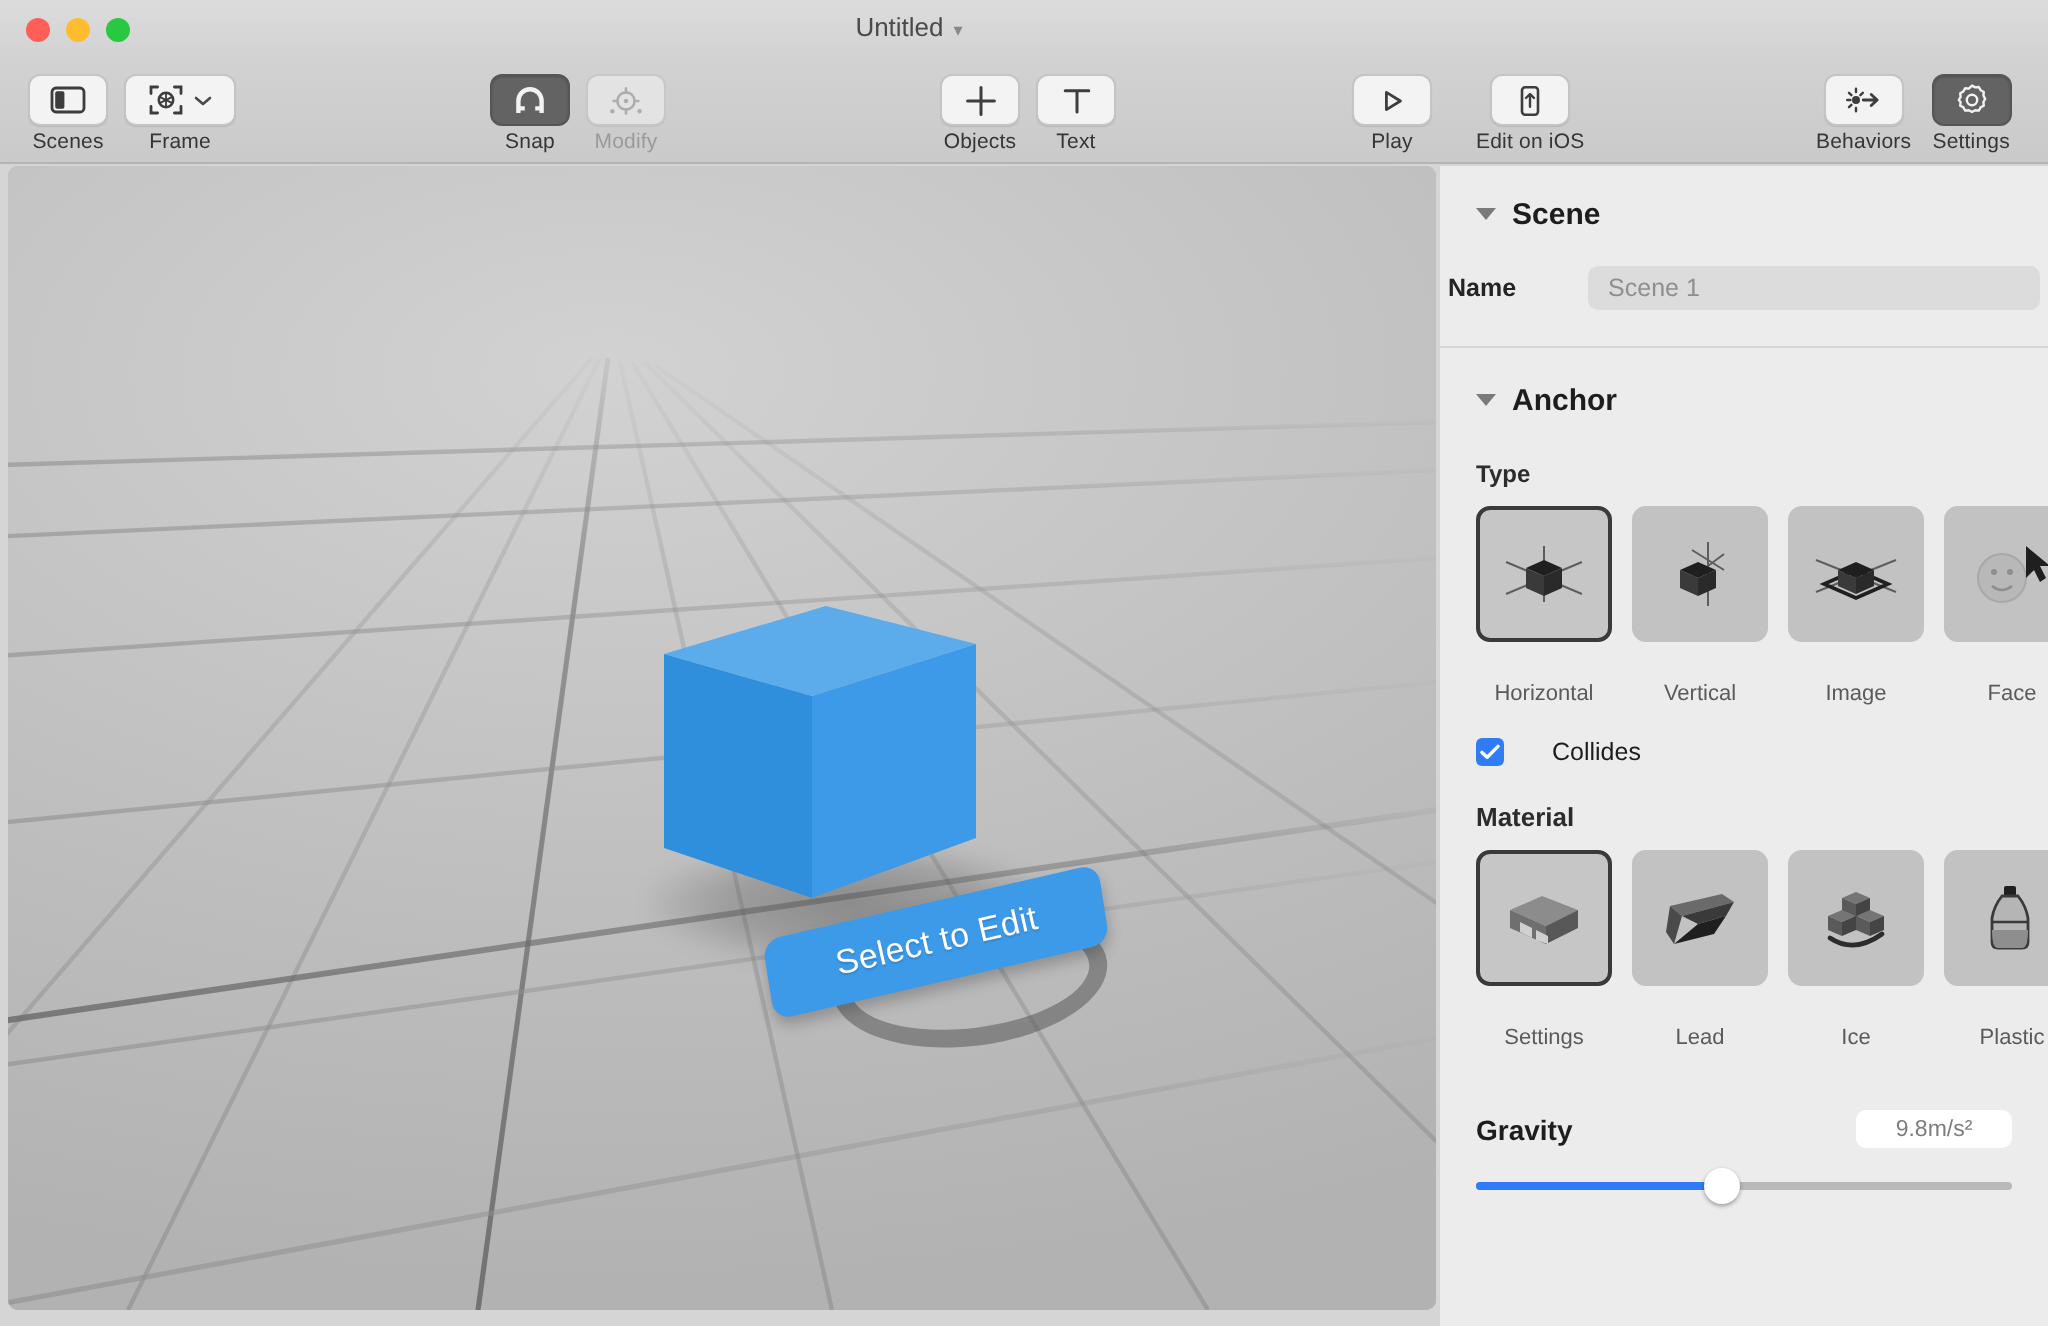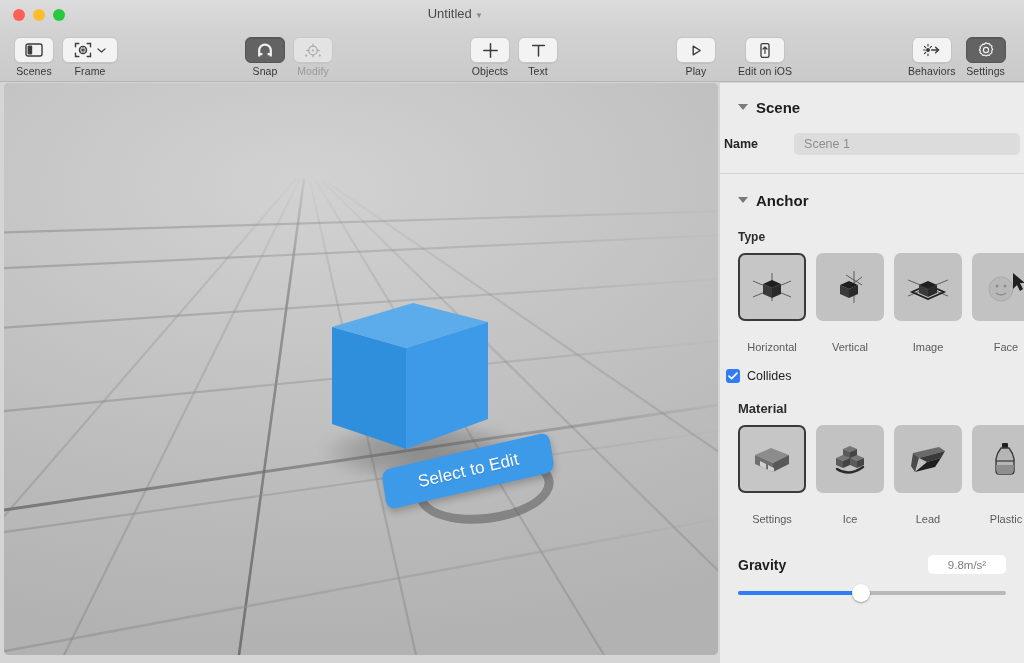--- a/index.html
+++ b/index.html
@@ -161,21 +161,21 @@
     background: #c2c2c2;
     display: flex; align-items: center; justify-content: center;
     border: 1px solid transparent;
   }
   .tile.sel .tile-box {
     border: 2px solid #3a3a3a;
     background: #c6c6c6;
   }
   .tile-label { font-size: 11px; color: #5a5a5a; white-space: nowrap; }
 
-  .check-row { display: flex; align-items: center; gap: 7px; padding: 0 6px; }
+  .check-row { display: flex; align-items: center; gap: 24px; padding: 0 18px; }
   .cbox {
     width: 14px; height: 14px; border-radius: 3px;
     background: #2f7cf6;
     display: flex; align-items: center; justify-content: center;
     flex: 0 0 auto;
   }
   .cbox svg { display: block; }
   .check-label { font-size: 12.5px; color: #1d1d1d; }
 
   .grav-head { display: flex; align-items: center; justify-content: space-between; padding: 0 18px; }
@@ -495,49 +495,49 @@
             <path d="M11 22 L17 25 L17 30 L11 27 Z" fill="#d0d0d0"></path>
             <path d="M19 26 L25 29 L25 33 L19 31 Z" fill="#d0d0d0"></path>
           </svg>
         </div>
         <span class="tile-label">Settings</span>
       </div>
 
       <div class="tile">
         <div class="tile-box">
           <svg width="46" height="40" viewBox="0 0 46 40">
+            <path d="M8 14 L34 8 L40 12 L14 19 Z" fill="#6a6a6a"></path>
+            <path d="M14 19 L40 12 L36 19 L22 23 Z" fill="#3a3a3a"></path>
+            <path d="M22 23 L36 19 L30 28 L10 33 Z" fill="#1f1f1f"></path>
+            <path d="M8 14 L14 19 L10 33 L6 27 Z" fill="#4a4a4a"></path>
+          </svg>
+        </div>
+        <span class="tile-label">Lead</span>
+      </div>
+
+      <div class="tile">
+        <div class="tile-box">
+          <svg width="46" height="40" viewBox="0 0 46 40">
             <path d="M10 30 Q22 38 36 28" fill="none" stroke="#2c2c2c" stroke-width="2.4" stroke-linecap="round"></path>
             <path d="M16 10 L23 7 L30 10 L23 13 Z" fill="#757575"></path>
             <path d="M16 10 L23 13 L23 20 L16 17 Z" fill="#5a5a5a"></path>
             <path d="M23 13 L30 10 L30 17 L23 20 Z" fill="#444"></path>
             <path d="M9 19 L16 16 L23 19 L16 22 Z" fill="#757575"></path>
             <path d="M9 19 L16 22 L16 29 L9 26 Z" fill="#5a5a5a"></path>
             <path d="M16 22 L23 19 L23 26 L16 29 Z" fill="#444"></path>
             <path d="M23 19 L30 16 L37 19 L30 22 Z" fill="#757575"></path>
             <path d="M23 19 L30 22 L30 29 L23 26 Z" fill="#5a5a5a"></path>
             <path d="M30 22 L37 19 L37 26 L30 29 Z" fill="#444"></path>
           </svg>
         </div>
         <span class="tile-label">Ice</span>
       </div>
 
       <div class="tile">
         <div class="tile-box">
-          <svg width="46" height="40" viewBox="0 0 46 40">
-            <path d="M8 14 L34 8 L40 12 L14 19 Z" fill="#6a6a6a"></path>
-            <path d="M14 19 L40 12 L36 19 L22 23 Z" fill="#3a3a3a"></path>
-            <path d="M22 23 L36 19 L30 28 L10 33 Z" fill="#1f1f1f"></path>
-            <path d="M8 14 L14 19 L10 33 L6 27 Z" fill="#4a4a4a"></path>
-          </svg>
-        </div>
-        <span class="tile-label">Lead</span>
-      </div>
-
-      <div class="tile">
-        <div class="tile-box">
           <svg width="44" height="40" viewBox="0 0 44 40">
             <rect x="18" y="4" width="6" height="5" rx="1" fill="#1f1f1f"></rect>
             <path d="M17 9 Q13 14 12 20 L12 32 Q12 35 15 35 L27 35 Q30 35 30 32 L30 20 Q29 14 25 9 Z" fill="#b5b5b5" stroke="#3a3a3a" stroke-width="1.4"></path>
             <path d="M12 22 L30 22" stroke="#3a3a3a" stroke-width="1.2"></path>
             <path d="M12 26 Q12 35 15 35 L27 35 Q30 35 30 26 Z" fill="#8e8e8e"></path>
           </svg>
         </div>
         <span class="tile-label">Plastic</span>
       </div>
     </div>

